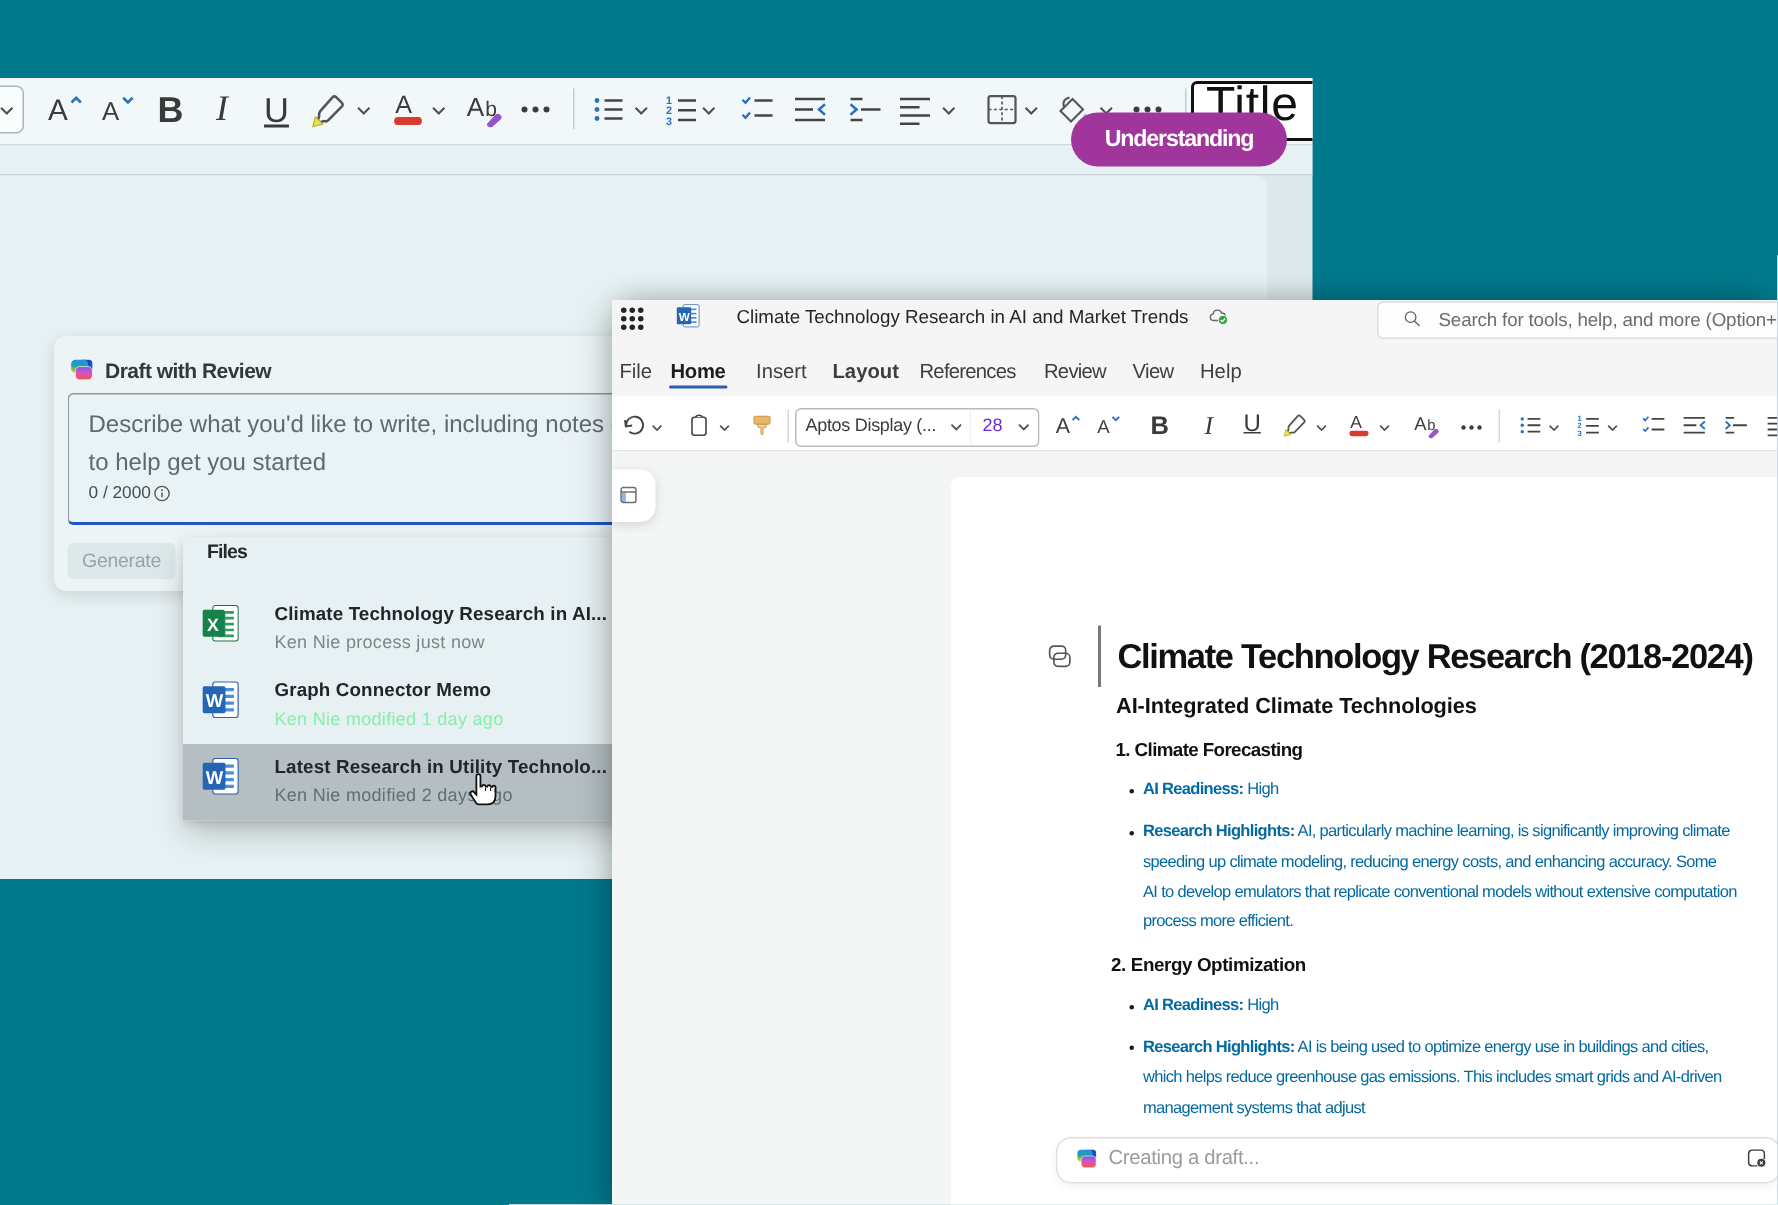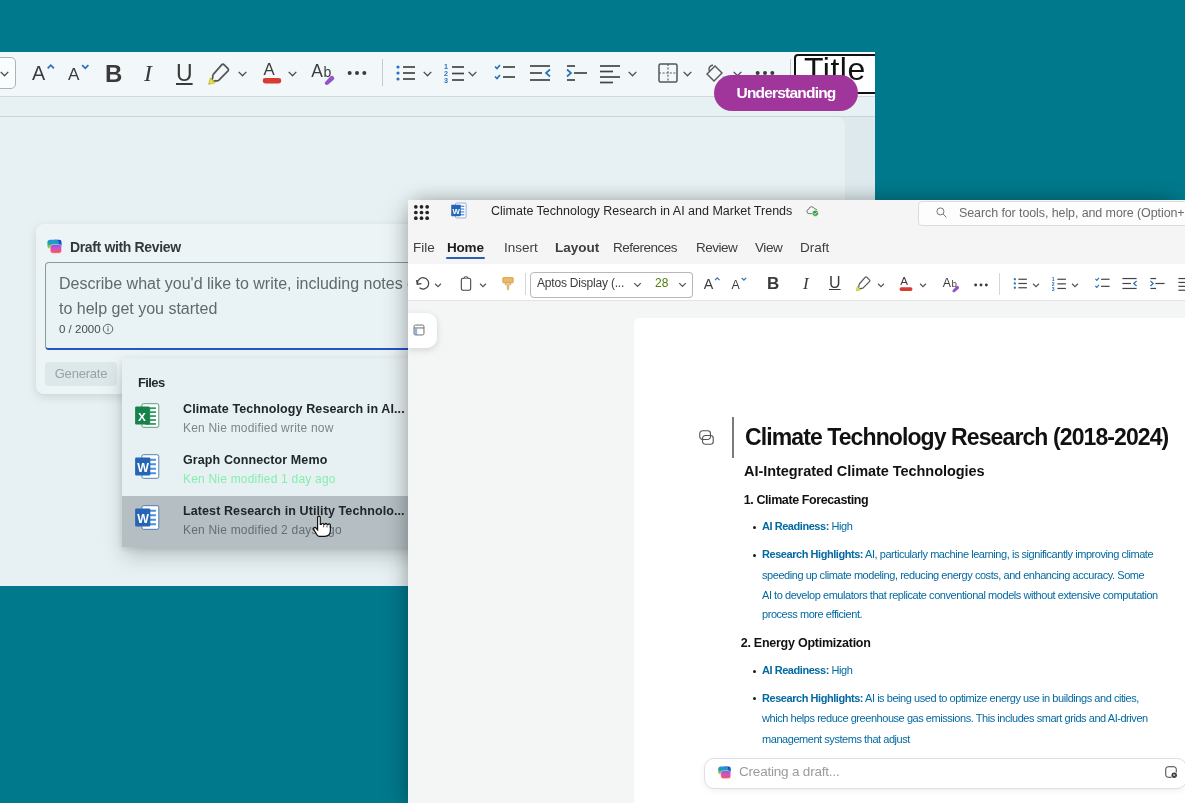--- a/index.html
+++ b/index.html
@@ -323,27 +323,27 @@
     <svg class="abs" style="left:102px;top:323px" width="12" height="12">
         <use href="#ic-info"></use>
       </svg>
     <div class="abs" style="left:45px;top:362px;width:72px;height:24px;background:#dde8eb;border-radius:4px;">
       <div class="abs nw" style="left:0;top:0;width:72px;height:24px;line-height:24px;text-align:center;font-size:13px;color:#97a3a7;letter-spacing:-0.2px;">Generate</div>
     </div>
   </div>
 
   <div class="abs" style="left:122px;top:358px;width:340px;height:189px;background:#e7f0f2;box-shadow:0 10px 20px -2px rgba(0,0,0,0.22), 0 2px 6px rgba(0,0,0,0.10);border-radius:2px;"></div>
   <div id="files-content" class="abs" style="left:0;top:0;">
-    <div class="abs nw" style="left:138px;top:375px;font-size:13px;font-weight:bold;color:#242a2c;letter-spacing:-0.6px;">Files</div>
+    <div class="abs nw" style="left:138px;top:360px;font-size:13px;font-weight:bold;color:#242a2c;letter-spacing:-0.6px;">Files</div>
     <div class="abs" style="left:122px;top:495.5px;width:340px;height:51.5px;background:#b5bfc3;"></div>
     <svg class="abs" style="left:134px;top:402px" width="27" height="27">
         <use href="#ic-excel"></use>
       </svg>
     <div class="abs nw" style="left:183px;top:401.5px;font-size:12.5px;font-weight:bold;color:#20262a;letter-spacing:0.1px;">Climate Technology Research in AI...</div>
-    <div class="abs nw" style="left:183px;top:421px;font-size:12px;color:#7b8689;letter-spacing:0.2px;">Ken Nie modified write now</div>
+    <div class="abs nw" style="left:183px;top:421px;font-size:12px;color:#7b8689;letter-spacing:0.2px;">Ken Nie process just now</div>
     <svg class="abs" style="left:134px;top:453px" width="27" height="27">
         <use href="#ic-word"></use>
       </svg>
     <div class="abs nw" style="left:183px;top:452.5px;font-size:12.5px;font-weight:bold;color:#20262a;letter-spacing:0.1px;">Graph Connector Memo</div>
     <div class="abs nw" style="left:183px;top:472px;font-size:12px;color:#86efac;letter-spacing:0.2px;">Ken Nie modified 1 day ago</div>
     <svg class="abs" style="left:134px;top:504px" width="27" height="27">
         <use href="#ic-word"></use>
       </svg>
     <div class="abs nw" style="left:183px;top:503.5px;font-size:12.5px;font-weight:bold;color:#20262a;letter-spacing:0.1px;">Latest Research in Utility Technolo...</div>
     <div class="abs nw" style="left:183px;top:523px;font-size:12px;color:#636e72;letter-spacing:0.2px;">Ken Nie modified 2 days ago</div>
@@ -383,21 +383,21 @@
       <div class="abs nw" style="left:551px;top:6px;font-size:12.5px;color:#6c6c6c;letter-spacing:-0.1px;">Search for tools, help, and more (Option+Q)</div>
 
       <div class="abs nw" style="left:5px;top:40px;font-size:13.5px;color:#3e3e3e;text-align:center;">File</div>
       <div class="abs nw" style="left:39px;top:40px;font-size:13.5px;color:#1d1d1d;font-weight:bold;letter-spacing:-0.2px;">Home</div>
       <div class="abs" style="left:38px;top:56.5px;width:39px;height:2.5px;background:#2b5fad;border-radius:2px;"></div>
       <div class="abs nw" style="left:96px;top:40px;font-size:13.5px;color:#3e3e3e;">Insert</div>
       <div class="abs nw" style="left:147px;top:40px;font-size:13.5px;color:#3e3e3e;font-weight:bold;">Layout</div>
       <div class="abs nw" style="left:205px;top:40px;font-size:13.5px;color:#3e3e3e;letter-spacing:-0.5px;">References</div>
       <div class="abs nw" style="left:288px;top:40px;font-size:13.5px;color:#3e3e3e;letter-spacing:-0.5px;">Review</div>
       <div class="abs nw" style="left:347px;top:40px;font-size:13.5px;color:#3e3e3e;letter-spacing:-0.4px;">View</div>
-      <div class="abs nw" style="left:392px;top:40px;font-size:13.5px;color:#3e3e3e;">Draft</div>
+      <div class="abs nw" style="left:392px;top:40px;font-size:13.5px;color:#3e3e3e;">Help</div>
 
       <svg class="abs" style="left:6px;top:75px" width="17" height="17">
           <use href="#ic-undo"></use>
         </svg>
       <svg class="abs" style="left:25px;top:80px" width="10" height="10">
           <use href="#ic-chev"></use>
         </svg>
       <svg class="abs" style="left:50px;top:75px" width="16" height="17">
           <use href="#ic-clipboard"></use>
         </svg>
@@ -407,21 +407,21 @@
       <svg class="abs" style="left:92px;top:75px" width="16" height="17">
           <use href="#ic-painter"></use>
         </svg>
       <div class="abs" style="left:117px;top:73px;width:1px;height:22px;background:#d6d6d6;"></div>
       <div class="abs" style="left:122px;top:71.5px;width:116px;height:24px;background:#fff;border:1px solid #b8b8b8;border-radius:4px 0 0 4px;"></div>
       <div class="abs nw" style="left:129px;top:76px;font-size:12px;color:#3c3c3c;letter-spacing:-0.2px;">Aptos Display (...</div>
       <svg class="abs" style="left:224px;top:79px" width="11" height="11">
           <use href="#ic-chev"></use>
         </svg>
       <div class="abs" style="left:239px;top:71.5px;width:45px;height:24px;background:#fff;border:1px solid #b8b8b8;border-left:none;border-radius:0 4px 4px 0;"></div>
-      <div class="abs nw" style="left:247px;top:76px;font-size:12px;color:#4d7c0f;">28</div>
+      <div class="abs nw" style="left:247px;top:76px;font-size:12px;color:#6d28d9;">28</div>
       <svg class="abs" style="left:269px;top:79px" width="11" height="11">
           <use href="#ic-chev"></use>
         </svg>
       <svg class="abs" style="left:295px;top:74px" width="18" height="19" viewBox="0 0 24 24">
           <text x="1" y="19" font-size="19" fill="#3c3c3c">A</text>
           <path d="M16 7.5 l3-3 l3 3" fill="none" stroke="#2d6fbd" stroke-width="1.7"></path>
         </svg>
       <svg class="abs" style="left:322px;top:74px" width="18" height="19" viewBox="0 0 24 24">
           <text x="2" y="19" font-size="16.5" fill="#3c3c3c">A</text>
           <path d="M15.5 4.5 l3 3 l3-3" fill="none" stroke="#2d6fbd" stroke-width="1.7"></path>

